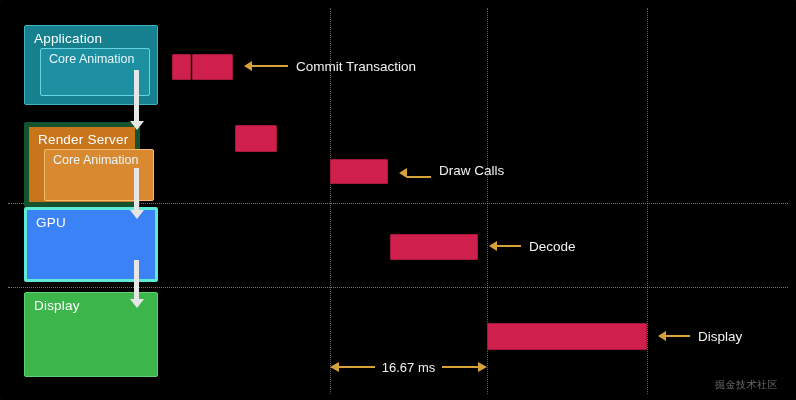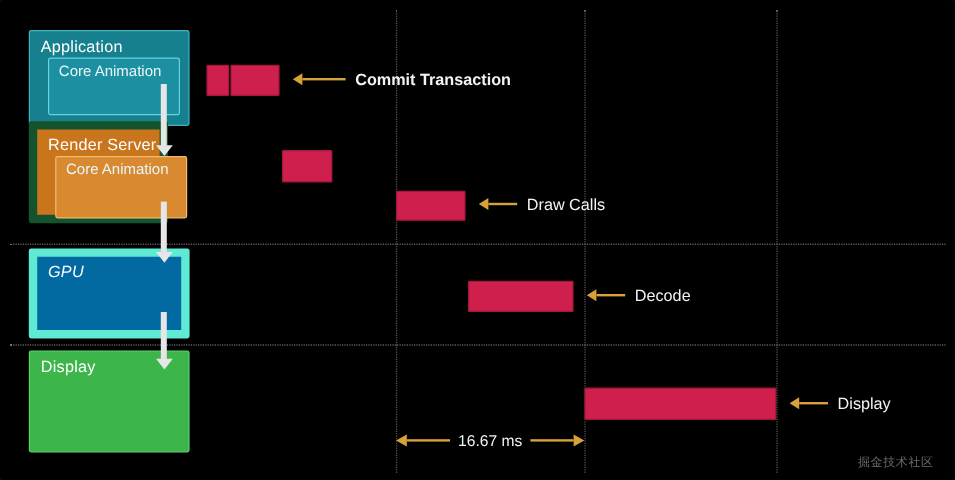--- a/index.html
+++ b/index.html
@@ -61,26 +61,26 @@
     top: 3px;
     font-size: 12.5px;
     color: #e9f6fa;
     white-space: nowrap;
   }
 
   #blk-app        { left: 24px;  top: 25px;  width: 134px; height: 80px;
                     background: #16808f; border: 1px solid #3fb3c2; }
   #inner-app      { left: 15px;  top: 22px;  width: 110px; height: 48px;
                     background: #1c8fa0; border: 1px solid #66d4e2; }
-  #blk-render     { left: 24px;  top: 101px; width: 116px; height: 85px;
-                    background: #c8751c; border: 7px solid #14532d; }
+  #blk-render     { left: 24px;  top: 122px; width: 116px; height: 85px;
+                    background: #c8751c; border: 5px solid #14532d; }
   #inner-render   { left: 15px;  top: 22px;  width: 110px; height: 52px;
                     background: #d98930; border: 1px solid #f2bd72; }
   #blk-gpu        { left: 24px;  top: 207px; width: 134px; height: 75px;
-                    background: #0369a1; border: 7px solid #5eead4; font-style: italic; }
+                    background: #3b82f6; border: 3px solid #5eead4; }
   #blk-display    { left: 24px;  top: 292px; width: 134px; height: 85px;
                     background: #3cb54a; border: 1px solid #5fd06c; }
 
   
   .connector {
     position: absolute;
     width: 5px;
     background: #e6e6e6;
   }
   .connector::after {
@@ -131,25 +131,25 @@
     height: 2px;
     background: #d8a23a;
     flex: 0 0 auto;
   }
   .callout .callout-label {
     color: #f2f2f2;
     font-size: 13.5px;
     white-space: nowrap;
     margin-left: 8px;
   }
-  #callout-commit    { left: 244px; top: 58px; font-weight: bold; }
+  #callout-commit    { left: 244px; top: 58px; }
   #callout-commit .arrow-line { width: 36px; }
   #callout-decode    { left: 287px; top: 130px; }
   #callout-decode .arrow-line { width: 24px; }
-  #callout-drawcalls { left: 399px; top: 162px; }
+  #callout-drawcalls { left: 399px; top: 162px; align-items: flex-end; }
   #callout-drawcalls .arrow-line { width: 24px; }
   #callout-render    { left: 489px; top: 238px; }
   #callout-render .arrow-line { width: 24px; }
   #callout-display   { left: 658px; top: 328px; }
   #callout-display .arrow-line { width: 24px; }
 
   
   #measure {
     position: absolute;
     left: 330px;

